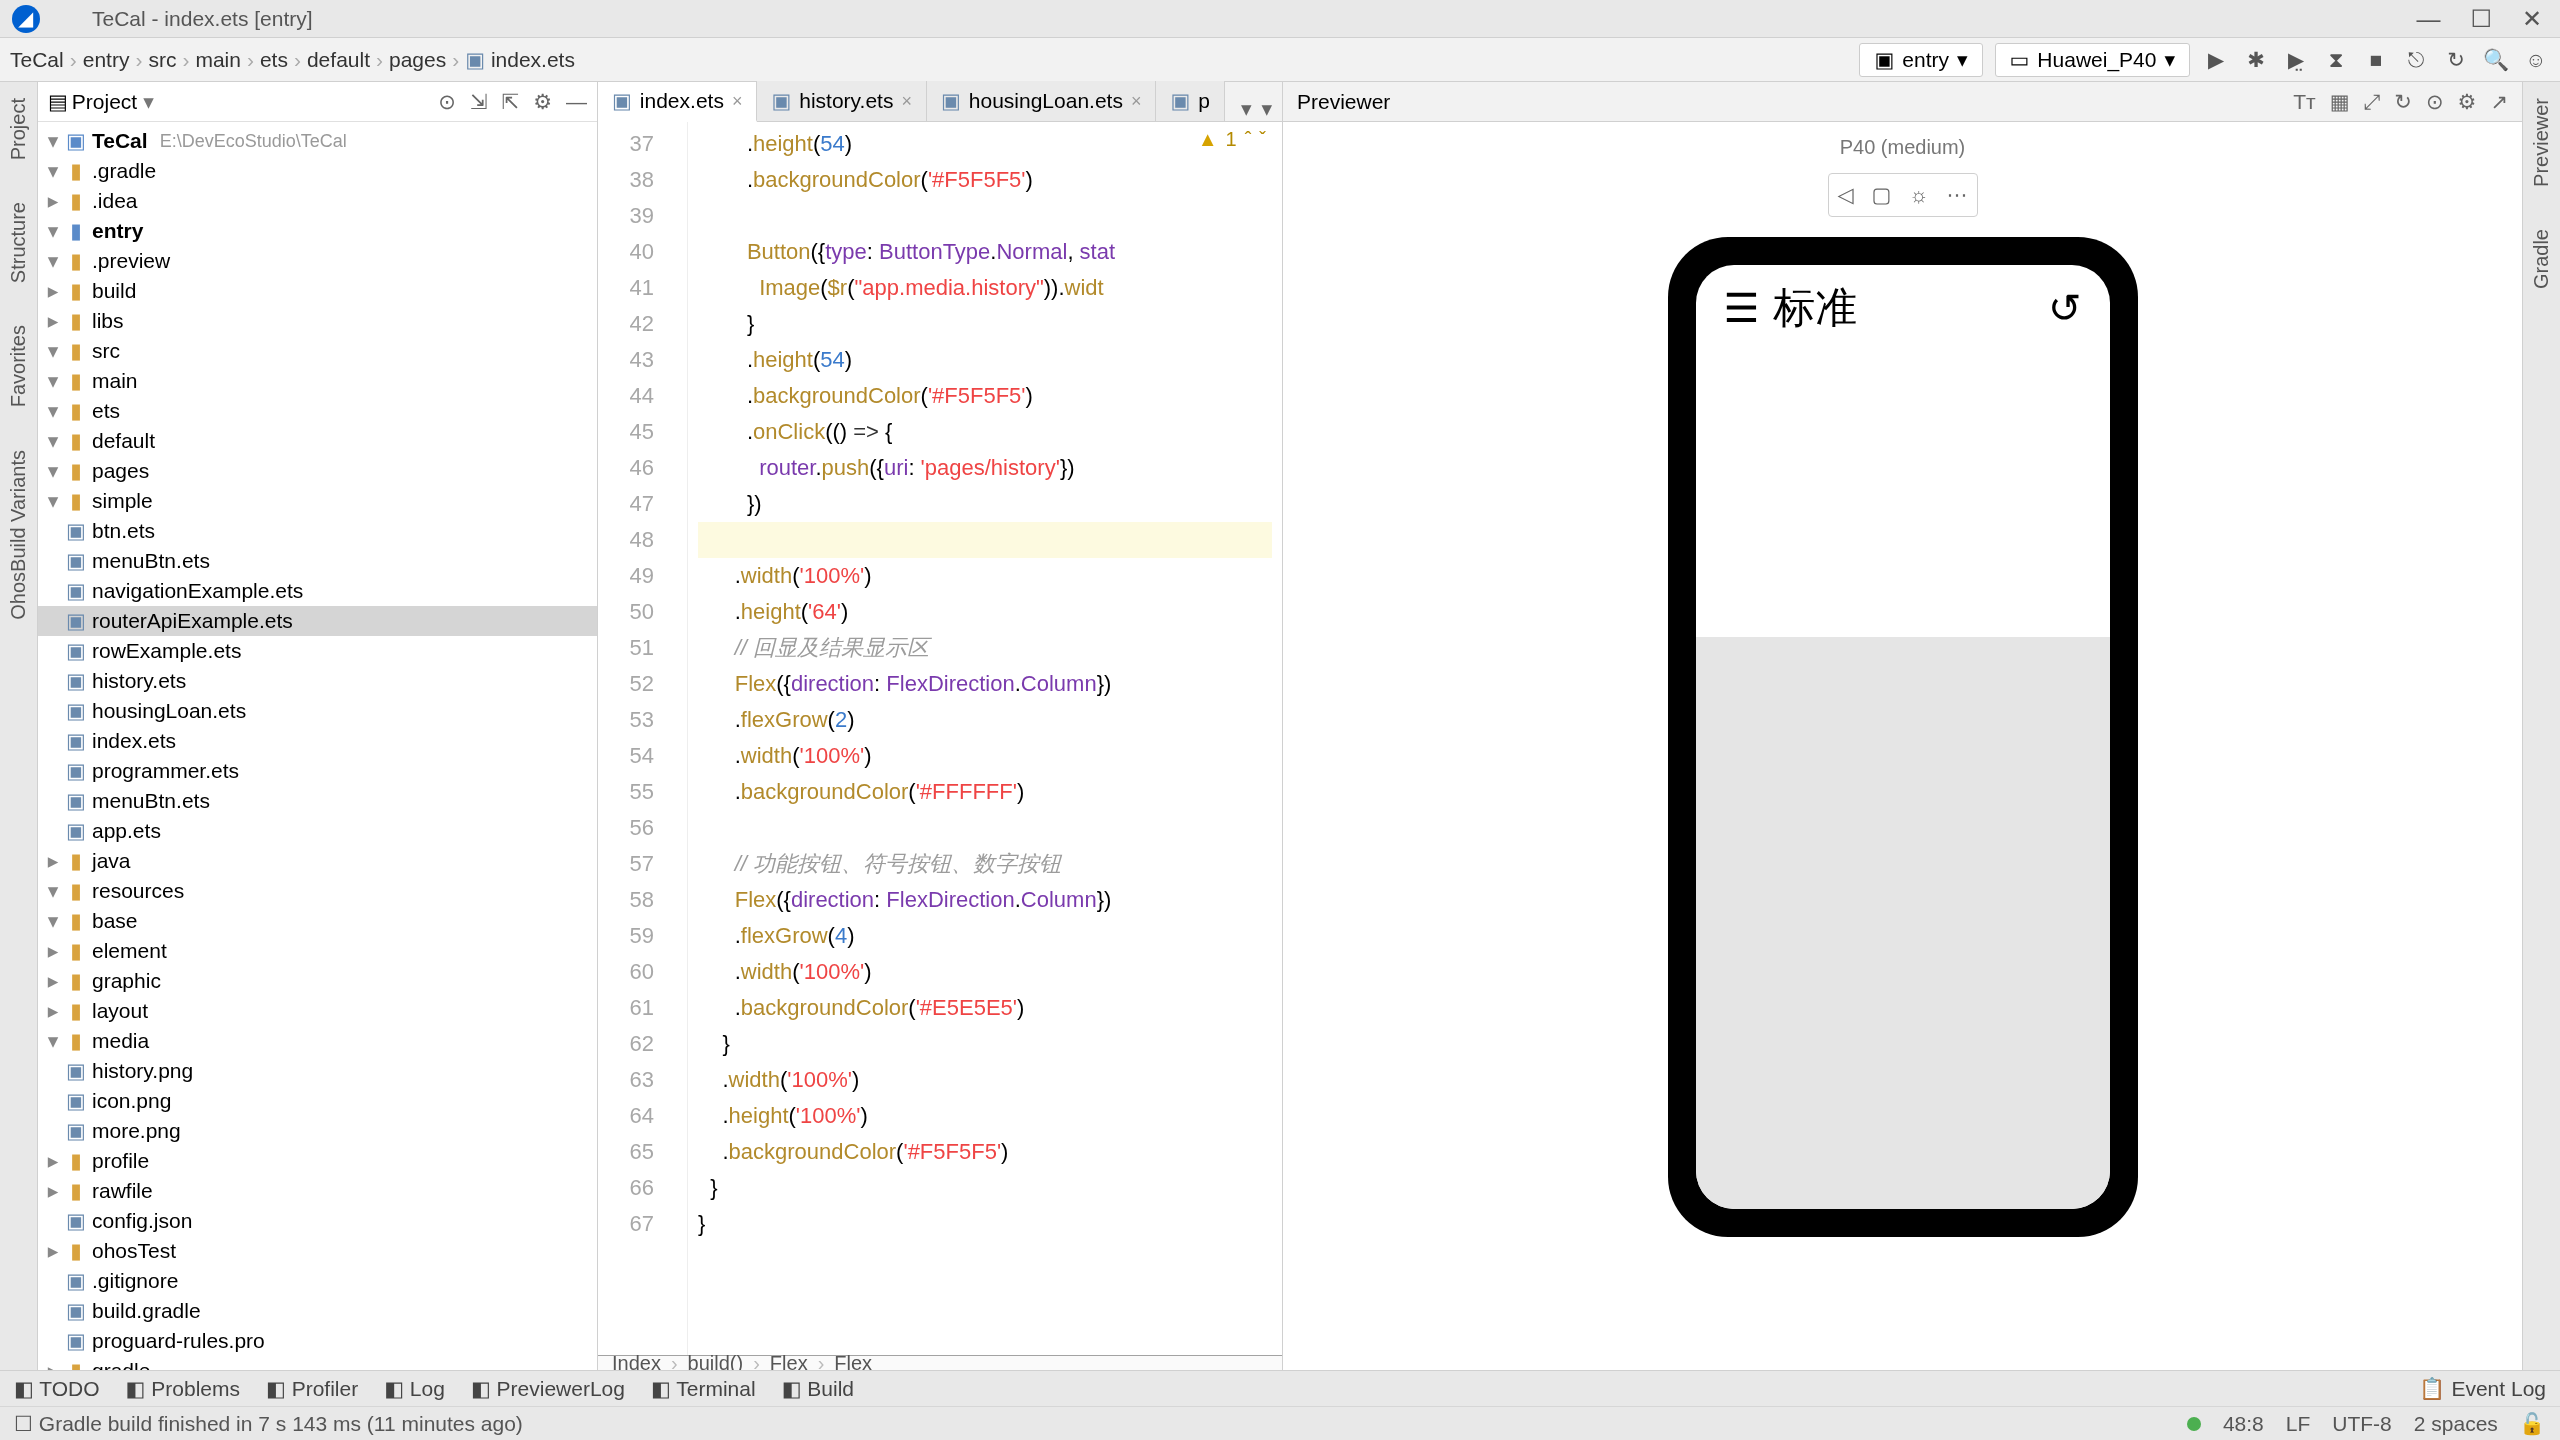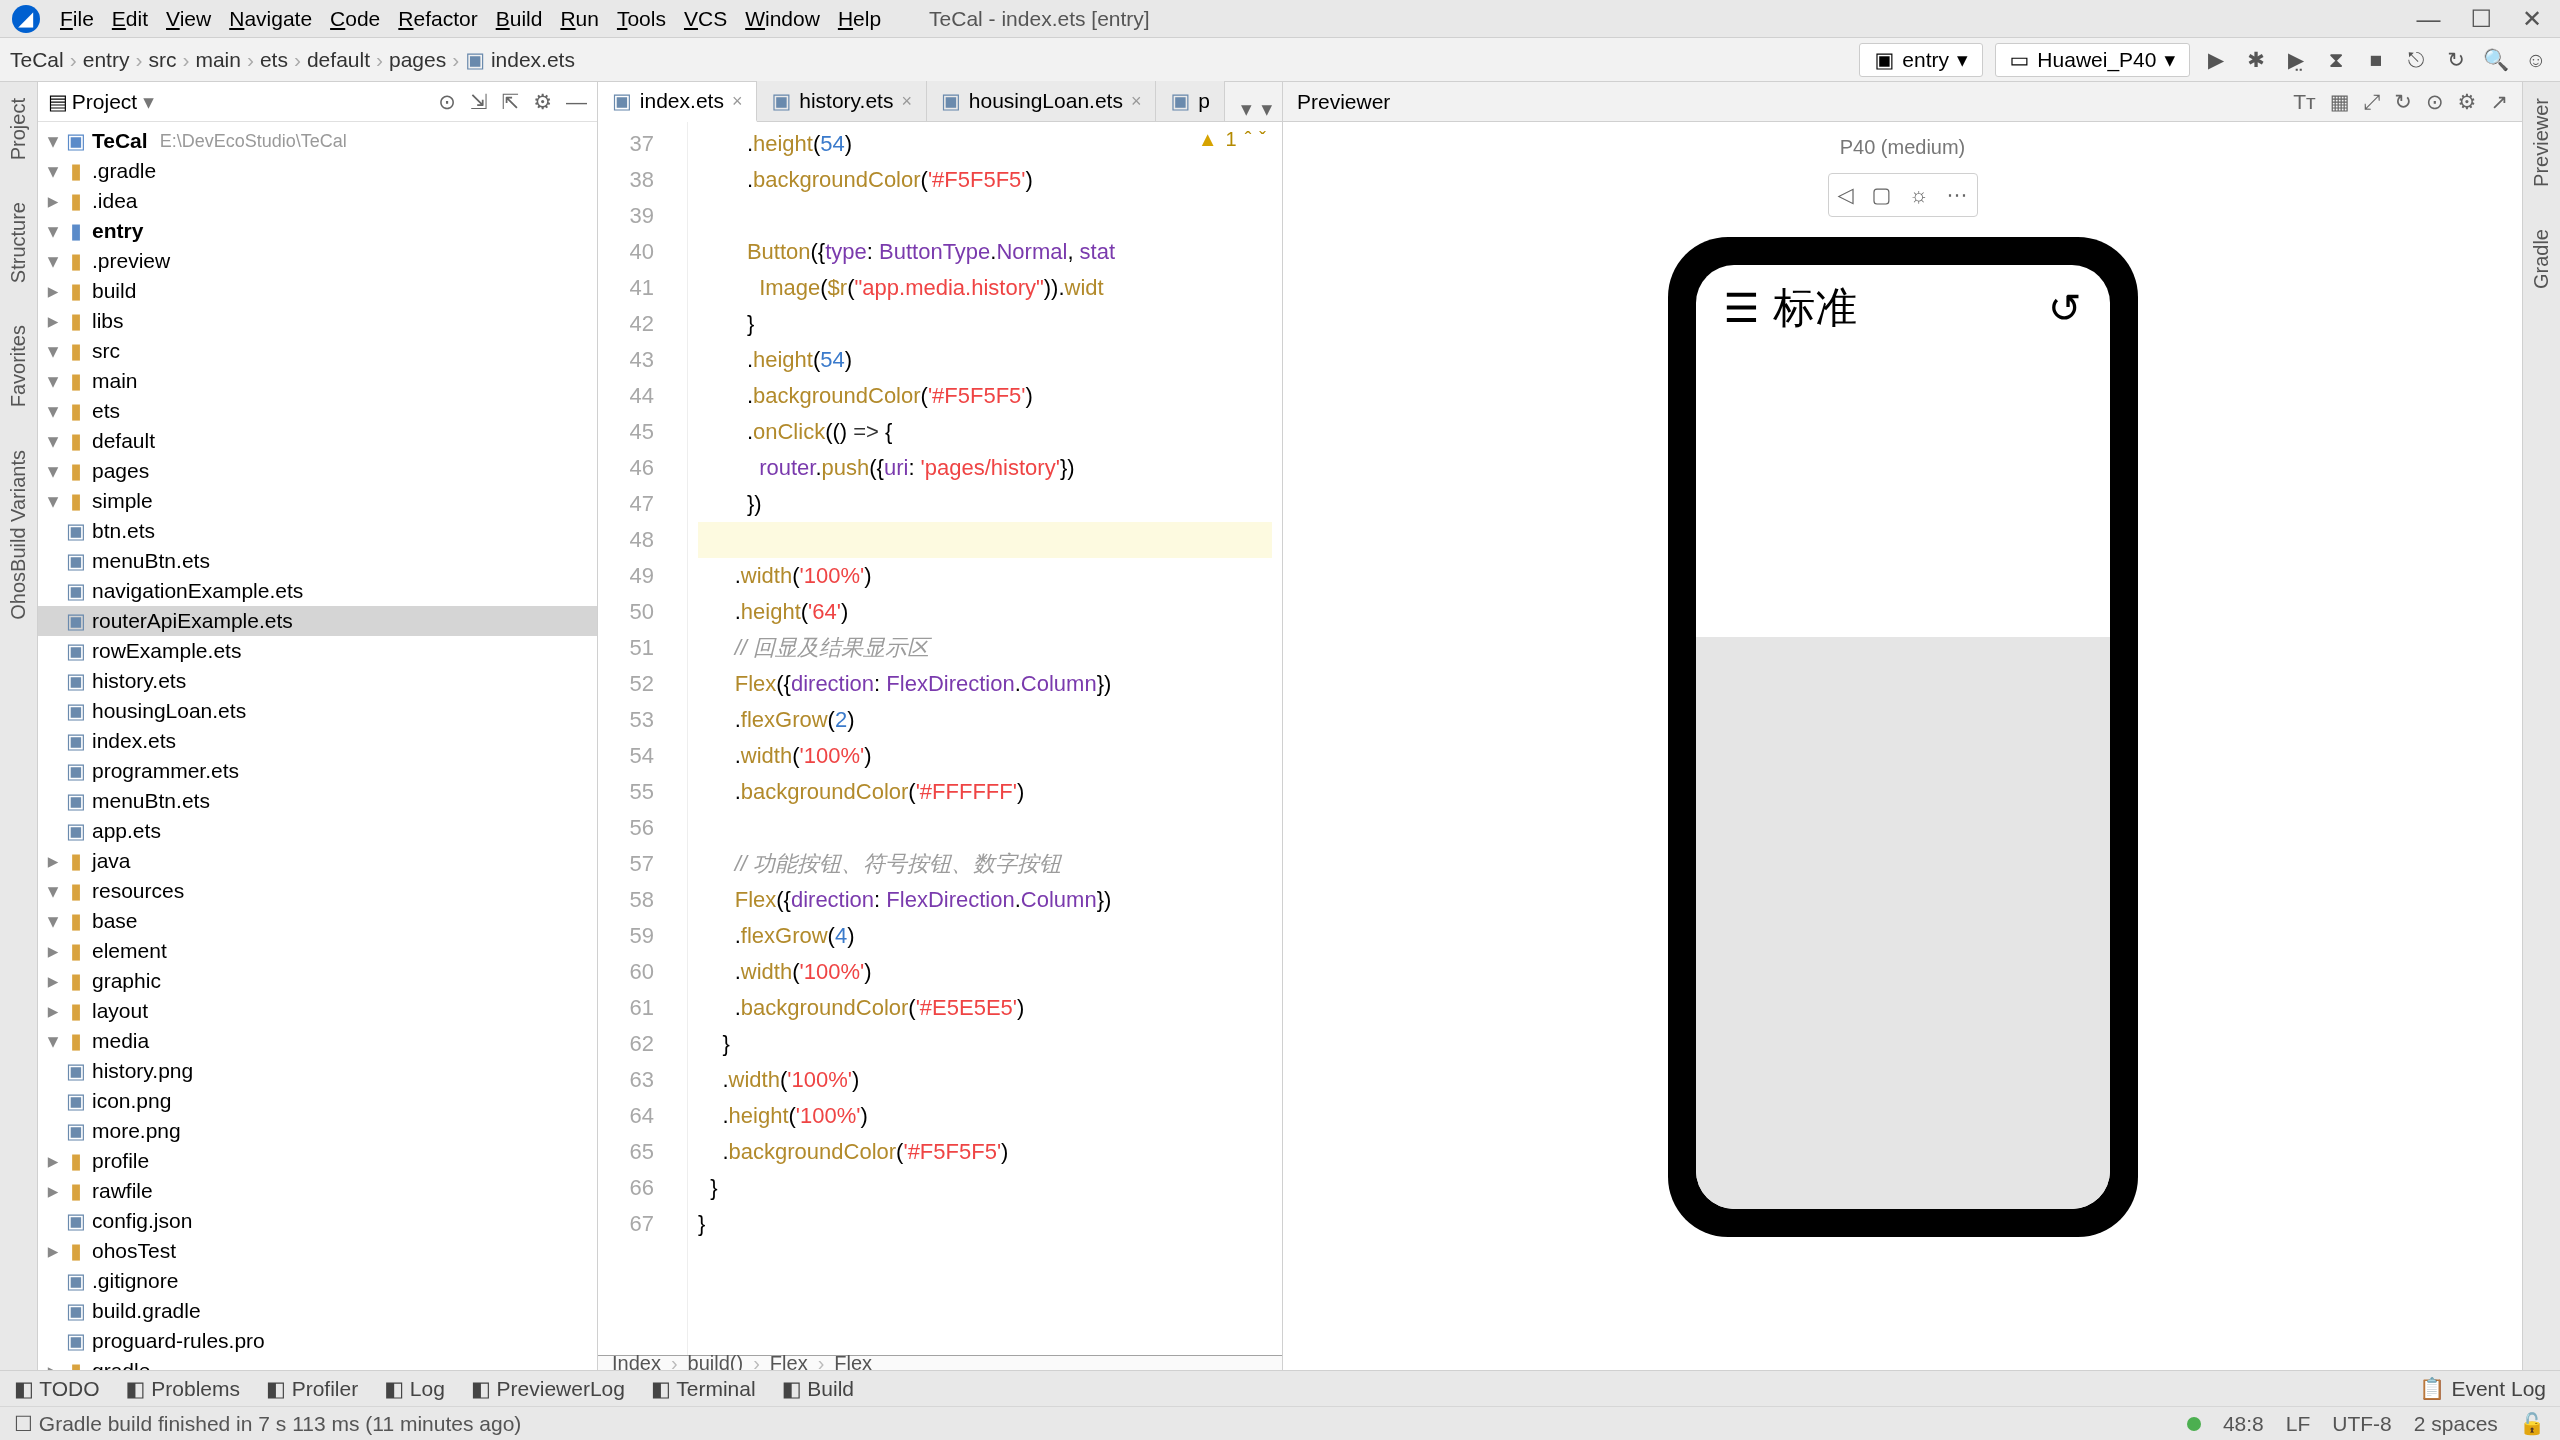--- a/index.html
+++ b/index.html
@@ -89,34 +89,20 @@
 .status-bar .r { margin-left:auto; display:flex; gap:22px; align-items:center; }
 .green-dot { width:14px; height:14px; border-radius:50%; background:#4caf50;}
 </style>
 </head>
 <body>
 
 <div class="window">
 
   <div class="titlebar">
     <div class="logo">◢</div>
-    <div class="menus" id="menubar">
-        <span>File</span>
-        <span>Edit</span>
-        <span>View</span>
-        <span>Navigate</span>
-        <span>Code</span>
-        <span>Refactor</span>
-        <span>Build</span>
-        <span>Run</span>
-        <span>Tools</span>
-        <span>VCS</span>
-        <span>Window</span>
-        <span>Help</span>
-      </div>
     <div class="title">TeCal - index.ets [entry]</div>
     <div class="winbtns">
       <span>—</span>
       <span>☐</span>
       <span>✕</span>
     </div>
   </div>
 
   <div class="toolbar-row">
     <div class="breadcrumb" id="breadcrumb-top">
@@ -524,21 +510,21 @@
       <span>◧ PreviewerLog</span>
       <span>◧ Terminal</span>
       <span>◧ Build</span>
       <div class="r">
         <span>📋 <span>Event Log</span></span>
       </div>
   </div>
 
   <div class="status-bar">
     <span>☐</span>
-    <span style="margin-left:6px">Gradle build finished in 7 s 113 ms (11 minutes ago)</span>
+    <span style="margin-left:6px">Gradle build finished in 7 s 143 ms (11 minutes ago)</span>
     <div class="r">
       <span class="green-dot"></span>
       <span>48:8</span>
       <span>LF</span>
       <span>UTF-8</span>
       <span>2 spaces</span>
       <span>🔓</span>
     </div>
   </div>
 

